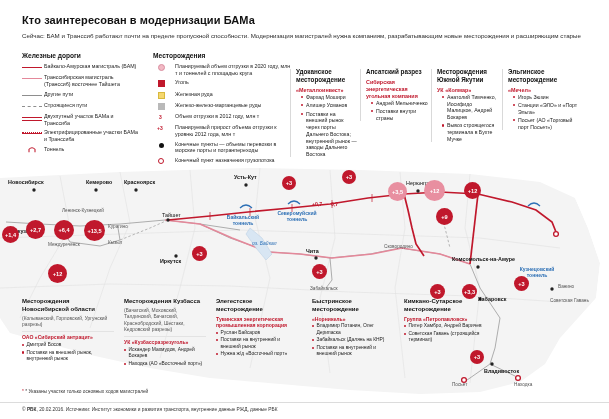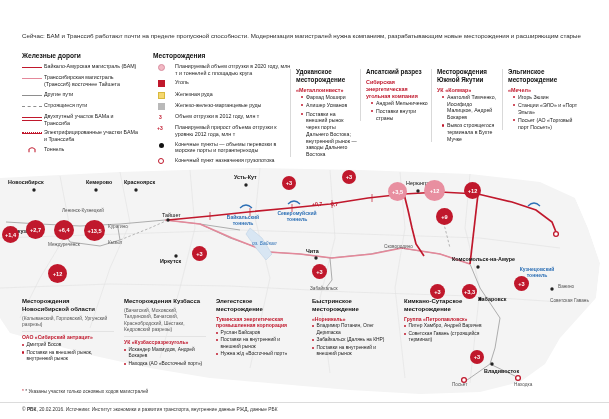--- a/index.html
+++ b/index.html
@@ -115,20 +115,21 @@
     position:absolute; left:0; top:402px; width:609px; padding:4px 22px 0 22px;
     border-top:1px solid #dcdcdc; font-size:4.8px; color:#333;
   }
   .credit b { font-weight:bold; }
 </style>
 </head>
 <body>
 
 <div class="page">
 
+  <div class="title">Кто заинтересован в модернизации БАМа</div>
   <div class="subtitle">Сейчас: БАМ и Транссиб работают почти на пределе пропускной способности. Модернизация магистралей нужна компаниям, разрабатывающим новые месторождения и расширяющим старые</div>
 
   <div class="legend-wrap">
 
     <div class="legend-col" style="width:118px;">
       <div class="legend-head">Железные дороги</div>
 
       <div class="legend-row">
         <div class="legend-mark">
             <span class="ln solid-red"></span>

